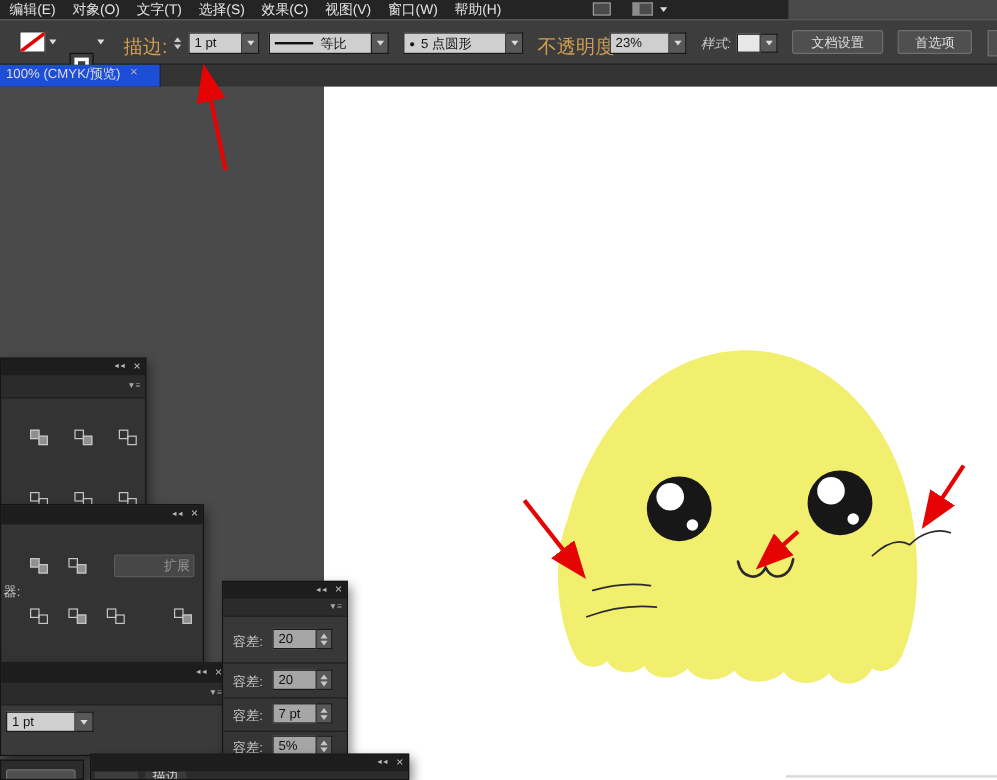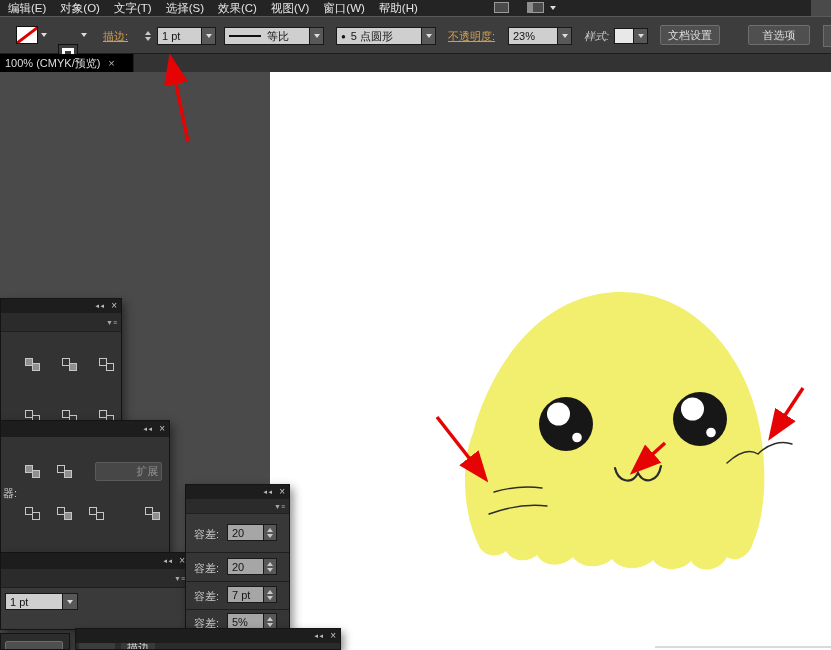--- a/index.html
+++ b/index.html
@@ -1,43 +1,43 @@
 <!DOCTYPE html>
 <html><head>
 <meta charset="utf-8">
 <style>
   html,body{margin:0;padding:0;background:#222;}
   #root{position:relative;width:831px;height:650px;overflow:hidden;background:#4a4a4a;
         font-family:"Liberation Sans","DejaVu Sans",sans-serif;font-size:11px;-webkit-font-smoothing:antialiased;}
   .abs{position:absolute;}
   
-  #menubar{position:absolute;left:0;top:0;width:811px;height:16px;background:#242424;display:flex;align-items:center;padding-left:8px;box-sizing:border-box;z-index:10;}
+  #menubar{position:absolute;left:0;top:0;width:657px;height:16px;background:#242424;display:flex;align-items:center;padding-left:8px;box-sizing:border-box;z-index:10;}
   .menu-item{color:#e4e4e4;font-size:11.5px;margin-right:14px;white-space:nowrap;cursor:default;}
   .mb-icon{position:absolute;box-sizing:border-box;border:1px solid #9a9a9a;background:#4a4a4a;}
   
   #controlbar{position:absolute;left:0;top:16px;width:831px;height:38px;background:#3d3d3d;border-top:1px solid #5a5a5a;border-bottom:1px solid #1c1c1c;box-sizing:border-box;z-index:10;}
   .cb-label{color:#c9c9c9;font-size:11px;}
-  .cb-link{color:#cf9e52;text-decoration:underline;font-size:11px;cursor:pointer;}
+  .cb-link{color:#cf9e52;font-size:16px;cursor:pointer;}
   .field{background:#cfcfcf;border:1px solid #191919;color:#141414;font-size:11px;display:flex;align-items:center;padding:0 4px;box-sizing:border-box;}
   .field.mid{background:#a6a6a6;}
   .dd{background:#585858;border:1px solid #191919;border-left:none;display:flex;align-items:center;justify-content:center;box-sizing:border-box;}
   .tri-down{width:0;height:0;border-left:3.5px solid transparent;border-right:3.5px solid transparent;border-top:4px solid #dcdcdc;}
   .tri-up-s{width:0;height:0;border-left:3px solid transparent;border-right:3px solid transparent;border-bottom:4px solid #c9c9c9;}
   .tri-dn-s{width:0;height:0;border-left:3px solid transparent;border-right:3px solid transparent;border-top:4px solid #c9c9c9;}
   .stepper{display:flex;flex-direction:column;align-items:center;justify-content:center;gap:2px;}
   .btn{background:#4f4f4f;border:1px solid #6e6e6e;border-radius:2px;color:#dedede;font-size:11px;display:flex;align-items:center;justify-content:center;cursor:pointer;box-sizing:border-box;}
   .btn.disabled{color:#949494;background:#474747;border-color:#5a5a5a;cursor:default;}
   .swatch-none{width:22px;height:18px;background:#fff;border:1px solid #111;position:relative;overflow:hidden;box-sizing:border-box;}
   .swatch-none::after{content:"";position:absolute;left:-5px;right:-5px;top:7px;height:3px;background:#e00000;transform:rotate(-37deg);}
   .swatch-stroke{width:20px;height:18px;background:#3d3d3d;border:1px solid #111;position:relative;box-sizing:border-box;}
   .swatch-stroke::after{content:"";position:absolute;inset:3px;border:3px solid #fff;}
   .profile-line{width:32px;height:2px;background:#101010;margin-right:6px;}
   
   #tabstrip{position:absolute;left:0;top:54px;width:831px;height:18px;background:#333;z-index:10;}
-  #doctab{position:absolute;left:0;top:0;width:134px;height:18px;background:#000000;border-right:1px solid #202020;display:flex;align-items:center;box-sizing:border-box;}
+  #doctab{position:absolute;left:0;top:0;width:134px;height:18px;background:#1d4ed8;border-right:1px solid #202020;display:flex;box-sizing:border-box;}
   #doctab .t{color:#ddd;font-size:11px;padding-left:5px;white-space:nowrap;}
   #doctab .x{margin-left:8px;color:#b5b5b5;font-size:11px;cursor:pointer;}
   
   #workspace{position:absolute;left:0;top:72px;width:831px;height:578px;}
   #pasteboard{position:absolute;left:0;top:0;width:270px;height:578px;background:#4a4a4a;}
   #artboard{position:absolute;left:270px;top:0;width:561px;height:578px;background:#fff;}
   .edge-line{position:absolute;left:655px;top:574px;width:176px;height:2px;background:#d9d9d9;}
   
   .panel{position:absolute;background:#333;border:1px solid #141414;box-shadow:3px 4px 9px rgba(0,0,0,.45);box-sizing:border-box;z-index:30;overflow:hidden;}
   .p-header{height:14px;background:#1d1d1d;position:relative;}
@@ -118,21 +118,21 @@
     <div class="abs dd" style="left:558px;top:10px;width:14px;height:18px;">
       <span class="tri-down"></span>
     </div>
 
     <span class="abs cb-label" style="left:584px;top:12px;font-style:italic;">样式:</span>
     <div class="abs field" style="left:614px;top:11px;width:20px;height:16px;background:#e8e8e8;"></div>
     <div class="abs dd" style="left:634px;top:11px;width:14px;height:16px;">
       <span class="tri-down"></span>
     </div>
 
-    <div class="abs btn" style="left:660px;top:8px;width:60px;height:20px;">
+    <div class="abs btn" style="left:660px;top:8px;width:76px;height:20px;">
       <span>文档设置</span>
     </div>
     <div class="abs btn" style="left:748px;top:8px;width:62px;height:20px;">
       <span>首选项</span>
     </div>
     <div class="abs" style="left:823px;top:8px;width:8px;height:20px;background:#4f4f4f;border:1px solid #6e6e6e;"></div>
   </div>
 
   <div id="tabstrip">
     <div id="doctab">

